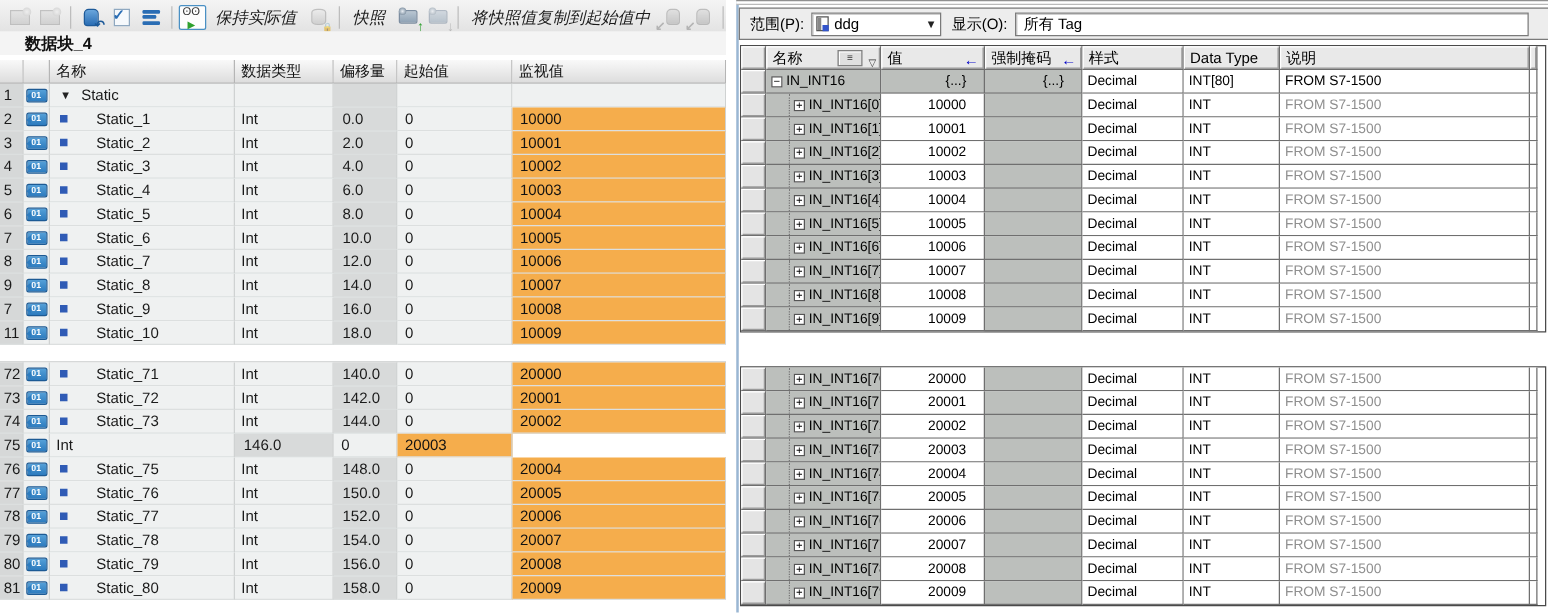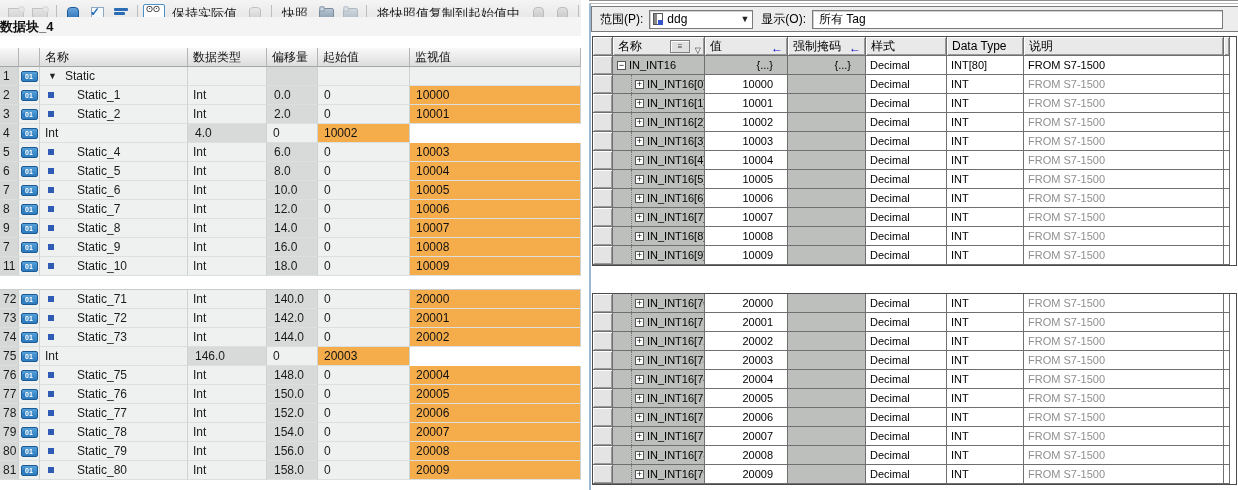--- a/index.html
+++ b/index.html
@@ -7,21 +7,21 @@
     font-family:"Liberation Sans", sans-serif; }
 
   
   #left-panel { position:absolute; left:0; top:0; width:581px; height:490px; background:#fff; }
   .tia-toolbar { position:absolute; left:0; top:0; width:581px; height:28px;
     background:linear-gradient(#f4f4f4,#e2e2e2); border-bottom:1px solid #bdbdbd;
     display:flex; align-items:center; padding-left:4px; overflow:hidden; white-space:nowrap; }
   .tb-ico { width:22px; height:20px; margin:0 1px; display:inline-flex; align-items:center;
     justify-content:center; position:relative; flex:0 0 auto; }
   .tb-sep { width:1px; height:18px; background:#bdbdbd; margin:0 4px; flex:0 0 auto; }
-  .tb-btn { font-size:13px; color:#1a1a1a; padding:0 6px; flex:0 0 auto; }
+  .tb-btn { font-size:13px; color:#1a1a1a; padding:0 6px; flex:0 0 auto;font-style:italic; }
   
   .ico-gray-rows { width:16px; height:12px; background:linear-gradient(#dcdcdc,#c0c0c0); border:1px solid #9e9e9e; }
   .ico-gray-rows:before { content:""; position:absolute; right:2px; top:2px; width:7px; height:7px;
     background:radial-gradient(#efefef,#b5b5b5); border-radius:50%; }
   .ico-db-blue { width:12px; height:14px; background:linear-gradient(#6aa6dc,#2a6db4); border-radius:4px 4px 3px 3px; border:1px solid #1d5a99; }
   .ico-db-blue:after { content:"↶"; position:absolute; right:0; bottom:-2px; color:#1d5a99; font-size:10px; font-weight:bold; }
   .ico-check-page { width:13px; height:14px; background:#f6f9fc; border:1px solid #8fa8c0; }
   .ico-check-page:after { content:"✓"; position:absolute; left:4px; top:1px; color:#2a6db4; font-size:12px; font-weight:bold; }
   .ico-bars { width:14px; height:12px; display:flex; flex-direction:column; justify-content:space-between; }
   .ico-bars i { height:3px; background:#2a6db4; border-radius:1px; }
@@ -32,22 +32,22 @@
   .ico-cyl { width:12px; height:13px; background:linear-gradient(#e8e8e8,#bdbdbd); border:1px solid #9a9a9a; border-radius:5px/3px; }
   .ico-cyl:after { content:"🔒"; position:absolute; right:-1px; bottom:-2px; font-size:7px; }
   .ico-cam { width:15px; height:11px; background:linear-gradient(#b9c6d2,#8fa2b4); border:1px solid #7c8da0; border-radius:2px; }
   .ico-cam:before { content:""; position:absolute; top:2px; left:4px; width:6px; height:6px; background:radial-gradient(#e8eef4,#5d7286); border-radius:50%; }
   .ico-arrow-up:after { content:"↑"; position:absolute; right:-2px; bottom:-4px; color:#2ea02e; font-weight:bold; font-size:11px; }
   .ico-arrow-dn:after { content:"↓"; position:absolute; right:-2px; bottom:-4px; color:#9a9a9a; font-weight:bold; font-size:11px; }
   .ico-db-gray { width:11px; height:13px; background:linear-gradient(#d5d5d5,#ababab); border-radius:4px 4px 3px 3px; border:1px solid #949494; }
   .ico-db-gray:after { content:"↙"; position:absolute; left:-3px; bottom:-3px; color:#8a8a8a; font-size:10px; font-weight:bold; }
   .ico-dim { opacity:.55; }
 
-  .db-title { position:absolute; left:0; top:17px; width:581px; height:19px; background:#f4f4f4;
-    font-size:13px; font-weight:bold; color:#111; line-height:19px; }
+  .db-title { position:absolute; left:0; top:25px; width:581px; height:19px; background:#f4f4f4;
+    font-size:13px; font-weight:bold; color:#111; padding-left:20px; line-height:19px; }
 
   .ltable { position:absolute; left:0; width:581px; }
   #ltable-upper { top:48px; }
   #ltable-lower { top:289px; border-top:1px solid #c9cccc; }
   .lrow { display:grid; grid-template-columns:19px 21px 148px 79px 51px 92px 171px; height:19px; }
   .lrow > div { border-right:1px solid #cfd2d2; border-bottom:1px solid #dcdfdf;
     font-size:12px; color:#1a1a1a; line-height:18px; overflow:hidden; white-space:nowrap; }
   .lheader > div { background:linear-gradient(#f9f9f9,#dddddd); border-right:1px solid #b5b5b5;
     border-bottom:1px solid #a6a6a6; padding-left:5px; font-size:12px; color:#111; }
   .lheader .c-num, .lheader .c-icon { padding-left:0; }
@@ -220,20 +220,24 @@
           <div class="c-off">2.0</div>
           <div class="c-start">0</div>
           <div class="c-mon hl">10001</div>
         </div>
 
         <div class="lrow">
           <div class="c-num">4</div>
           <div class="c-icon">
             <span class="tag-ico">01</span>
           </div>
+          <div class="c-name">
+            <span class="bullet"></span>
+            <span>Static_3</span>
+          </div>
           <div class="c-type">Int</div>
           <div class="c-off">4.0</div>
           <div class="c-start">0</div>
           <div class="c-mon hl">10002</div>
         </div>
 
         <div class="lrow">
           <div class="c-num">5</div>
           <div class="c-icon">
             <span class="tag-ico">01</span>

